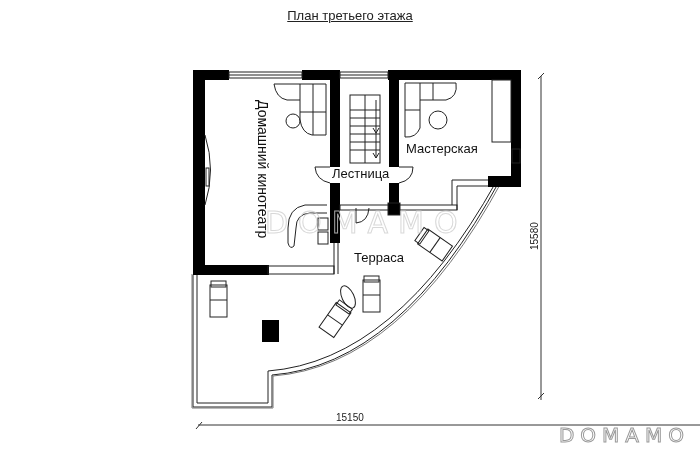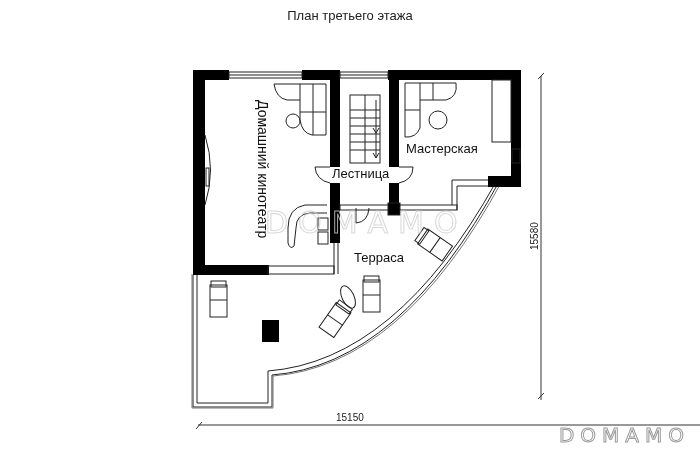--- a/index.html
+++ b/index.html
@@ -1,18 +1,18 @@
 <!DOCTYPE html>
 <html><head>
 <meta charset="utf-8">
 <style>
   html, body { margin: 0; padding: 0; background: #ffffff; }
   body { width: 700px; height: 453px; position: relative; overflow: hidden; font-family: "Liberation Sans", sans-serif; }
   #plan { position: absolute; left: 0; top: 0; }
-  .title { position: absolute; left: 0; top: 8px; width: 700px; text-align: center; font-size: 13px; color: #222; }
+  .title { position: absolute; left: 0; top: 8px; width: 700px; text-align: center; font-size: 13px; color: #222; text-decoration: underline; }
   .lbl { font-family: "Liberation Sans", sans-serif; fill: #111; }
   .dim { font-family: "Liberation Sans", sans-serif; fill: #222; font-size: 10px; }
   .wm { position: absolute; right: 10px; bottom: 6px; font-size: 20px; letter-spacing: 6px; color: transparent; -webkit-text-stroke: 1px #9a9a9a; font-family: "DejaVu Sans", sans-serif; }
   .wm-center { position: absolute; left: 265px; top: 205px; font-size: 30px; letter-spacing: 10px; color: transparent; -webkit-text-stroke: 1px #cfcfcf; font-family: "DejaVu Sans", sans-serif; opacity: .8; }
 </style>
 </head>
 <body>
 
 <div class="title">План третьего этажа</div>
 

